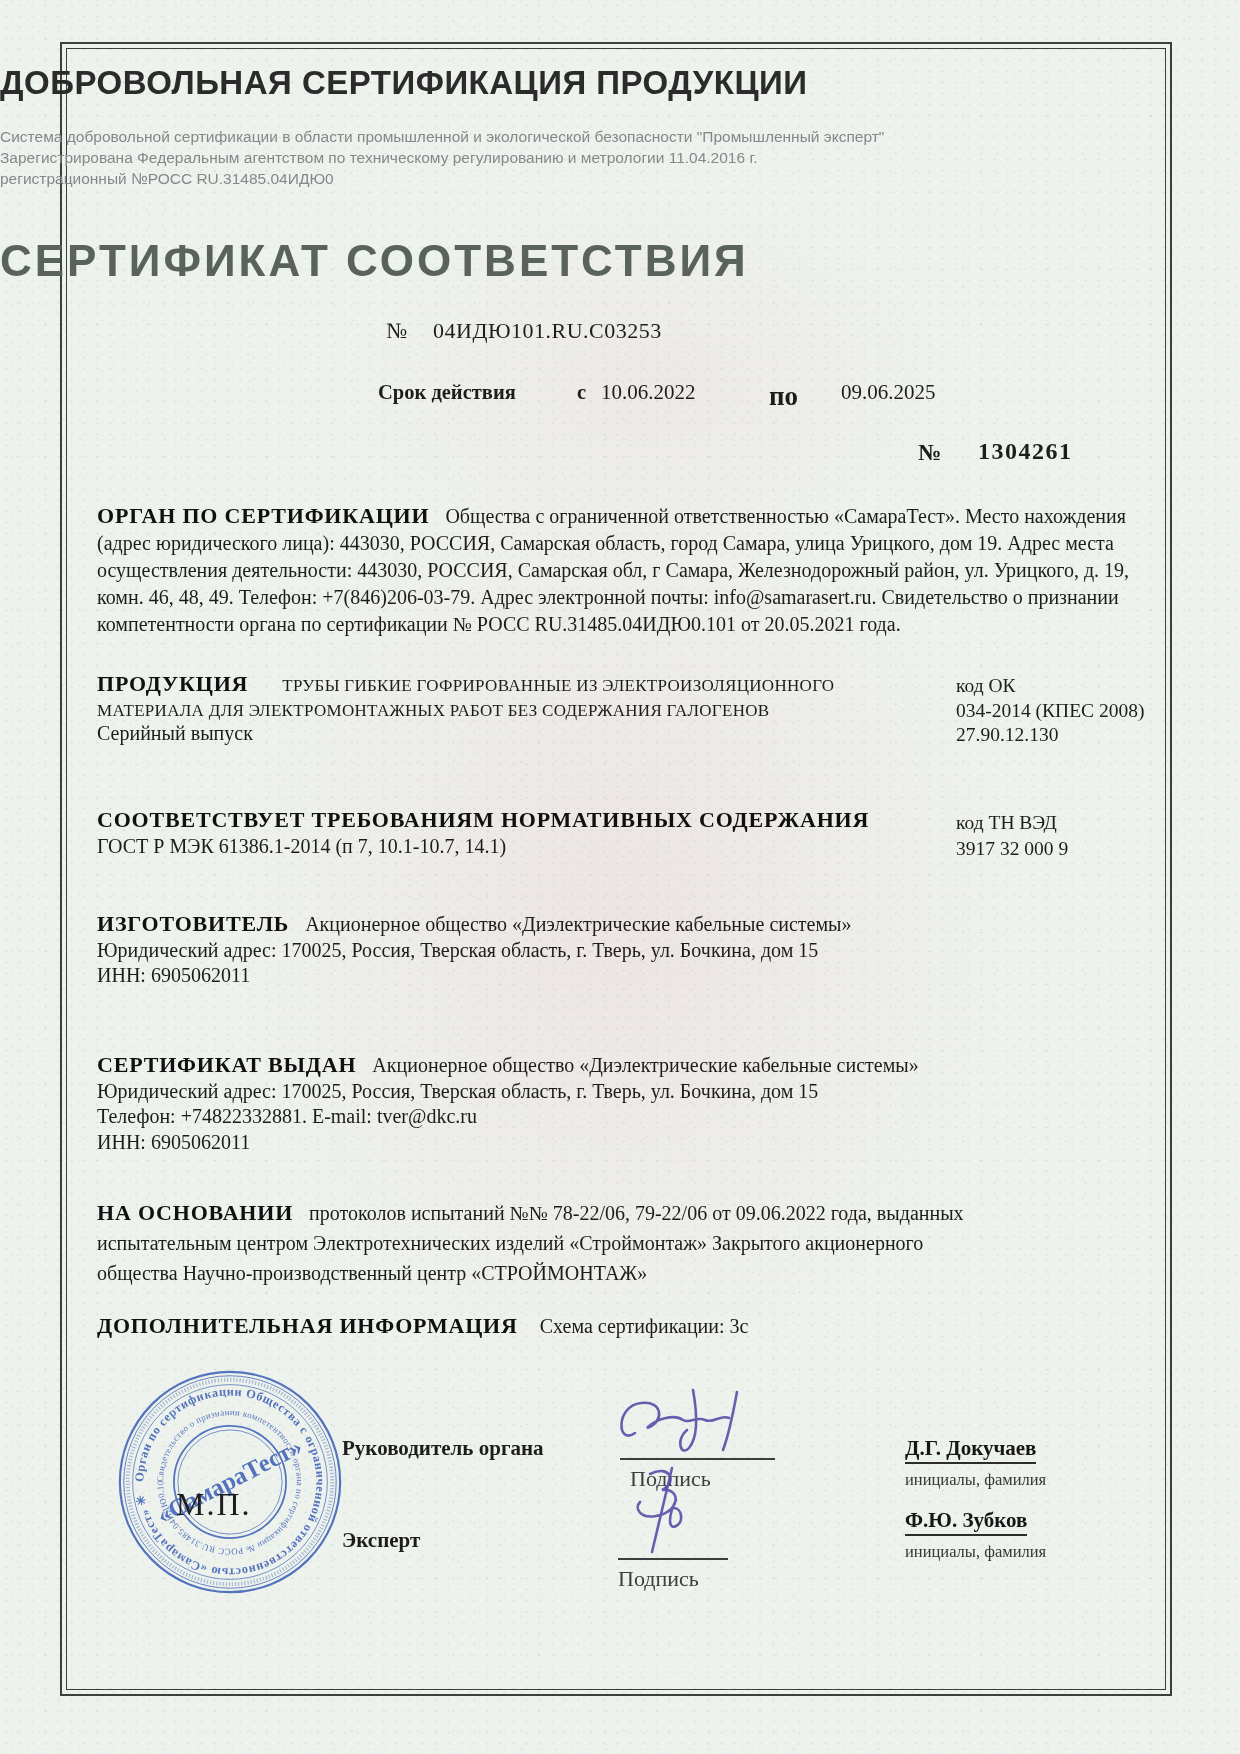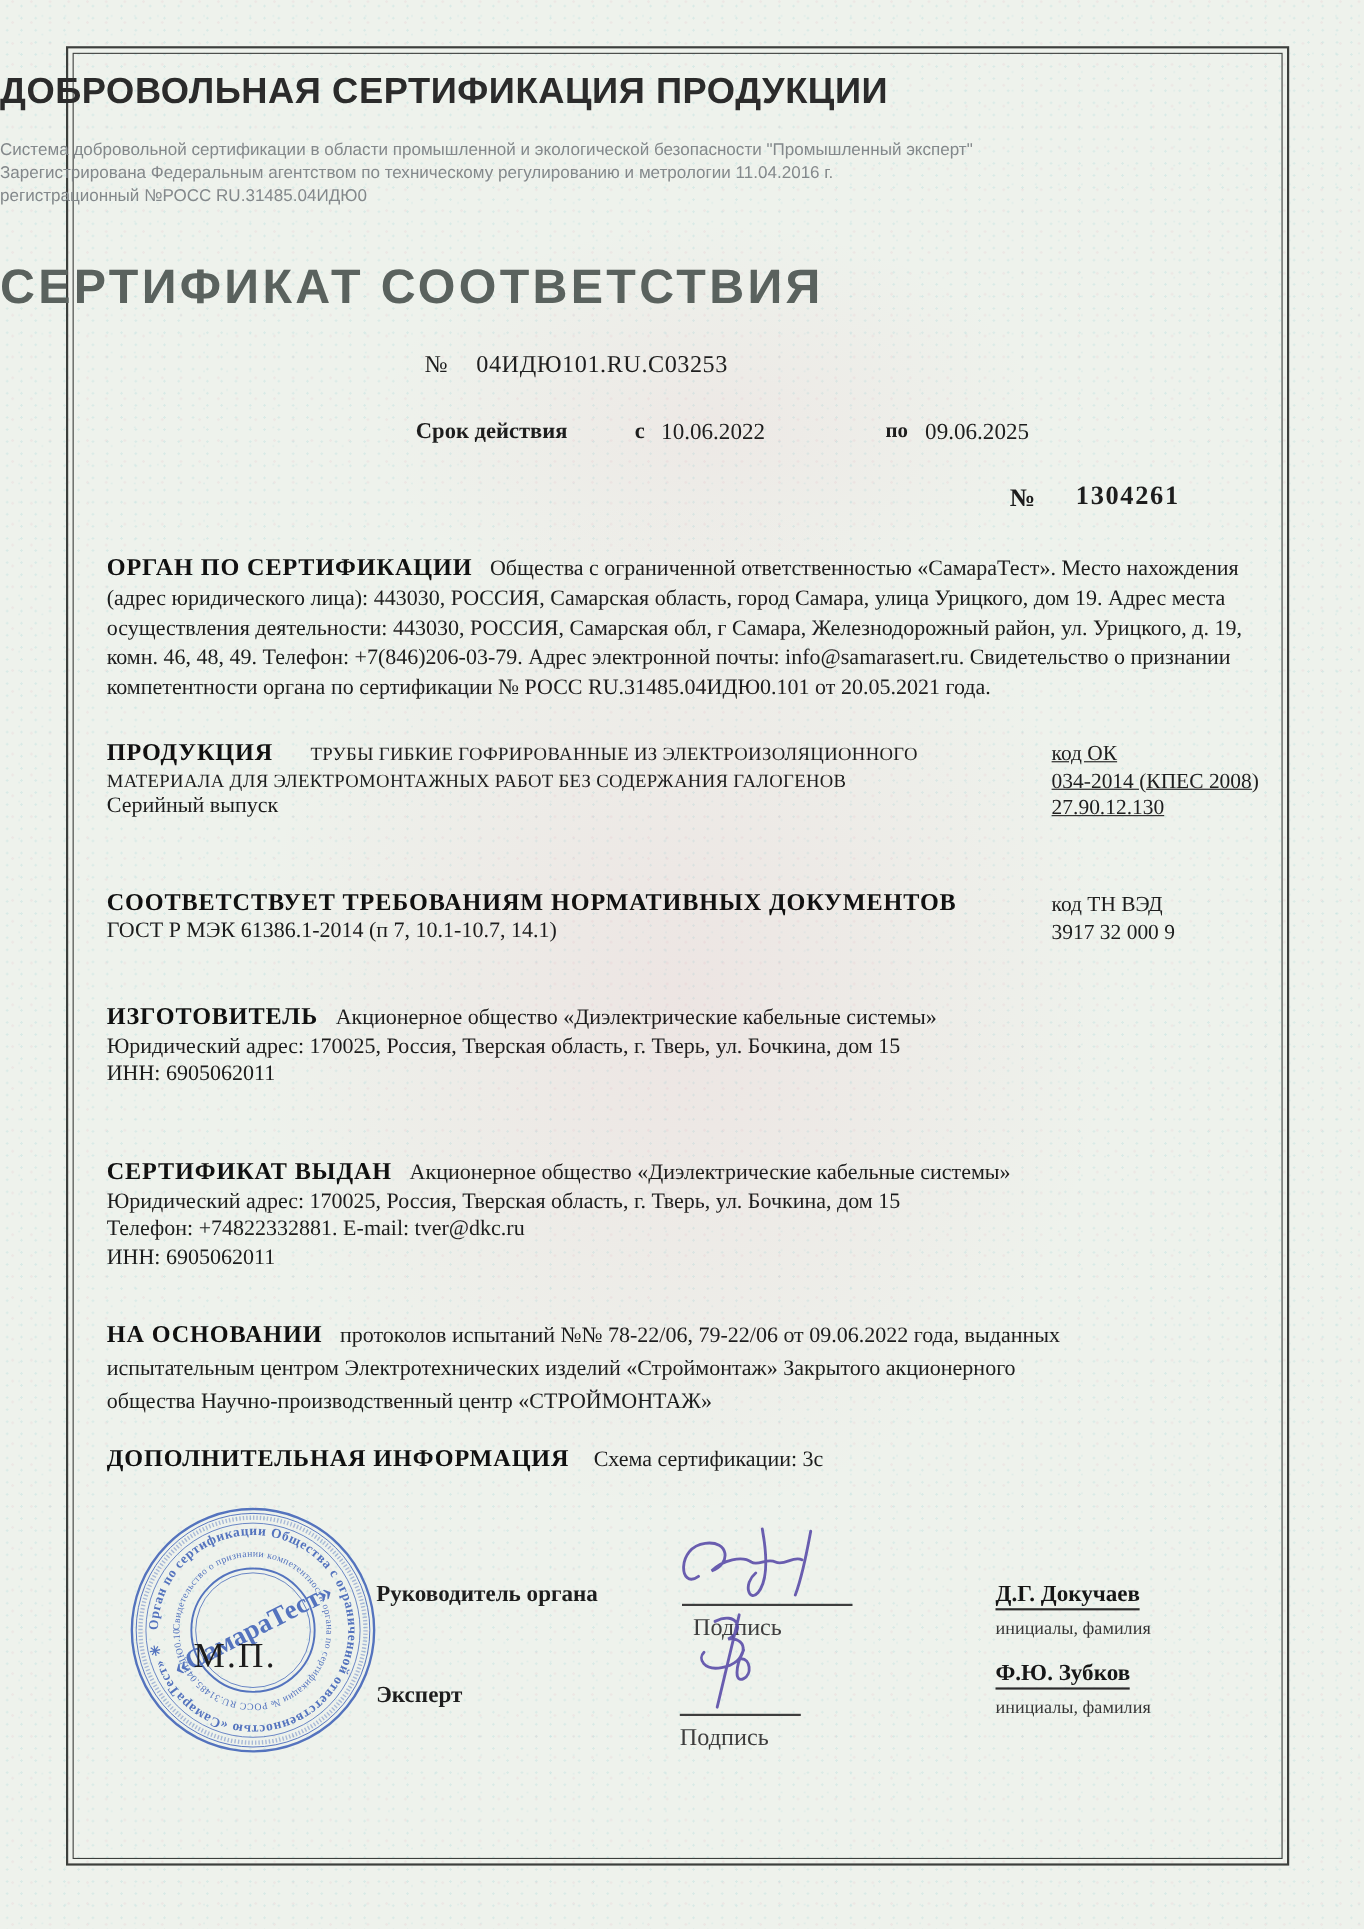--- a/index.html
+++ b/index.html
@@ -22,31 +22,31 @@
   .frame-outer{position:absolute; left:60px; top:42px; width:1108px; height:1650px; border:2.5px solid #3c3f3c;}
   .frame-inner{position:absolute; left:4px; top:4px; right:4px; bottom:4px; border:1.5px solid #3c3f3c;}
   .header-title{top:64px; left:0; width:1240px; font-size:33px; font-weight:bold; color:#2b2b2b; letter-spacing:0.5px;}
   .subtitle{top:126px; left:0; width:1120px; font-size:15.5px; color:#83888b; line-height:21px;}
   .doc-title{top:236px; left:0; width:996px; font-size:44px; font-weight:bold; color:#5a625e; letter-spacing:3px;}
   .cert-no-label{left:386px; top:318px; font-size:22px;}
   .cert-no-val{left:433px; top:318px; font-size:22px; letter-spacing:0.5px;}
   .v-label{left:378px; top:381px; font-size:20.5px; font-weight:bold;}
   .v-from-l{left:577px; top:381px; font-size:20.5px; font-weight:bold;}
   .v-from{left:601px; top:380px; font-size:21px;}
-  .v-to-l{left:769px; top:381px; font-size:19px; font-weight:bold;margin-left:36px;}
+  .v-to-l{left:769px; top:381px; font-size:27px; font-weight:bold;}
   .v-to{left:841px; top:380px; font-size:21px;}
   .blank-no-label{left:918px; top:440px; font-size:23px; font-weight:bold;}
   .blank-no-val{left:966px; top:438px; font-size:24px; font-weight:bold; letter-spacing:1.5px;margin-left:12px;}
   .sec{position:absolute; left:97px; font-size:20px; line-height:27px; color:#1c1c1c;}
   .sec-label{font-weight:bold; font-size:22px; letter-spacing:0.8px; color:#101010;}
   .sp{display:inline-block; width:16px;}
   .sec-org{top:502px; width:1035px;}
   .sec-product{top:672px; width:765px; line-height:23.5px;}
   .caps{font-size:17px; letter-spacing:0.3px;}
-  .code-ok{left:956px; top:674px; font-size:19.5px; line-height:24.5px;text-decoration:underline;}
+  .code-ok{left:956px; top:674px; font-size:19.5px; line-height:24.5px;}
   .sec-comp{top:806px; width:820px;}
   .code-tn{left:956px; top:810px; font-size:19.5px; line-height:26px;}
   .sec-man{top:911px; width:1035px; line-height:25.5px;}
   .sec-iss{top:1052px; width:1035px; line-height:25.5px;}
   .sec-basis{top:1198px; width:885px; line-height:30px;}
   .sec-add{top:1312px; width:1035px;}
   .stamp{left:112px; top:1364px; width:236px; height:236px;}
   .mp{left:176px; top:1486px; font-size:32px; letter-spacing:2px; color:#1d1d1d;}
   .role1{left:342px; top:1436px; font-size:21px; font-weight:bold;}
   .role2{left:342px; top:1528px; font-size:21px; font-weight:bold;}
@@ -104,21 +104,21 @@
     <span class="sec-label">ПРОДУКЦИЯ</span><span class="sp" style="width:34px;"></span><span class="caps">ТРУБЫ ГИБКИЕ ГОФРИРОВАННЫЕ ИЗ ЭЛЕКТРОИЗОЛЯЦИОННОГО МАТЕРИАЛА ДЛЯ ЭЛЕКТРОМОНТАЖНЫХ РАБОТ БЕЗ СОДЕРЖАНИЯ ГАЛОГЕНОВ</span>
     <div>Серийный выпуск</div>
   </div>
   <div class="abs code-ok">
     <div>код ОК</div>
     <div>034-2014 (КПЕС 2008)</div>
     <div>27.90.12.130</div>
   </div>
 
   <div class="sec sec-comp">
-    <div class="sec-label">СООТВЕТСТВУЕТ ТРЕБОВАНИЯМ НОРМАТИВНЫХ ДОКУМЕНТОВ</div>
+    <div class="sec-label">СООТВЕТСТВУЕТ ТРЕБОВАНИЯМ НОРМАТИВНЫХ СОДЕРЖАНИЯ</div>
     <div>ГОСТ Р МЭК 61386.1-2014 (п 7, 10.1-10.7, 14.1)</div>
   </div>
   <div class="abs code-tn">
     <div>код ТН ВЭД</div>
     <div>3917 32 000 9</div>
   </div>
 
   <div class="sec sec-man">
     <span class="sec-label">ИЗГОТОВИТЕЛЬ</span><span class="sp"></span><span>Акционерное общество «Диэлектрические кабельные системы»</span>
     <div>Юридический адрес: 170025, Россия, Тверская область, г. Тверь, ул. Бочкина, дом 15</div>

